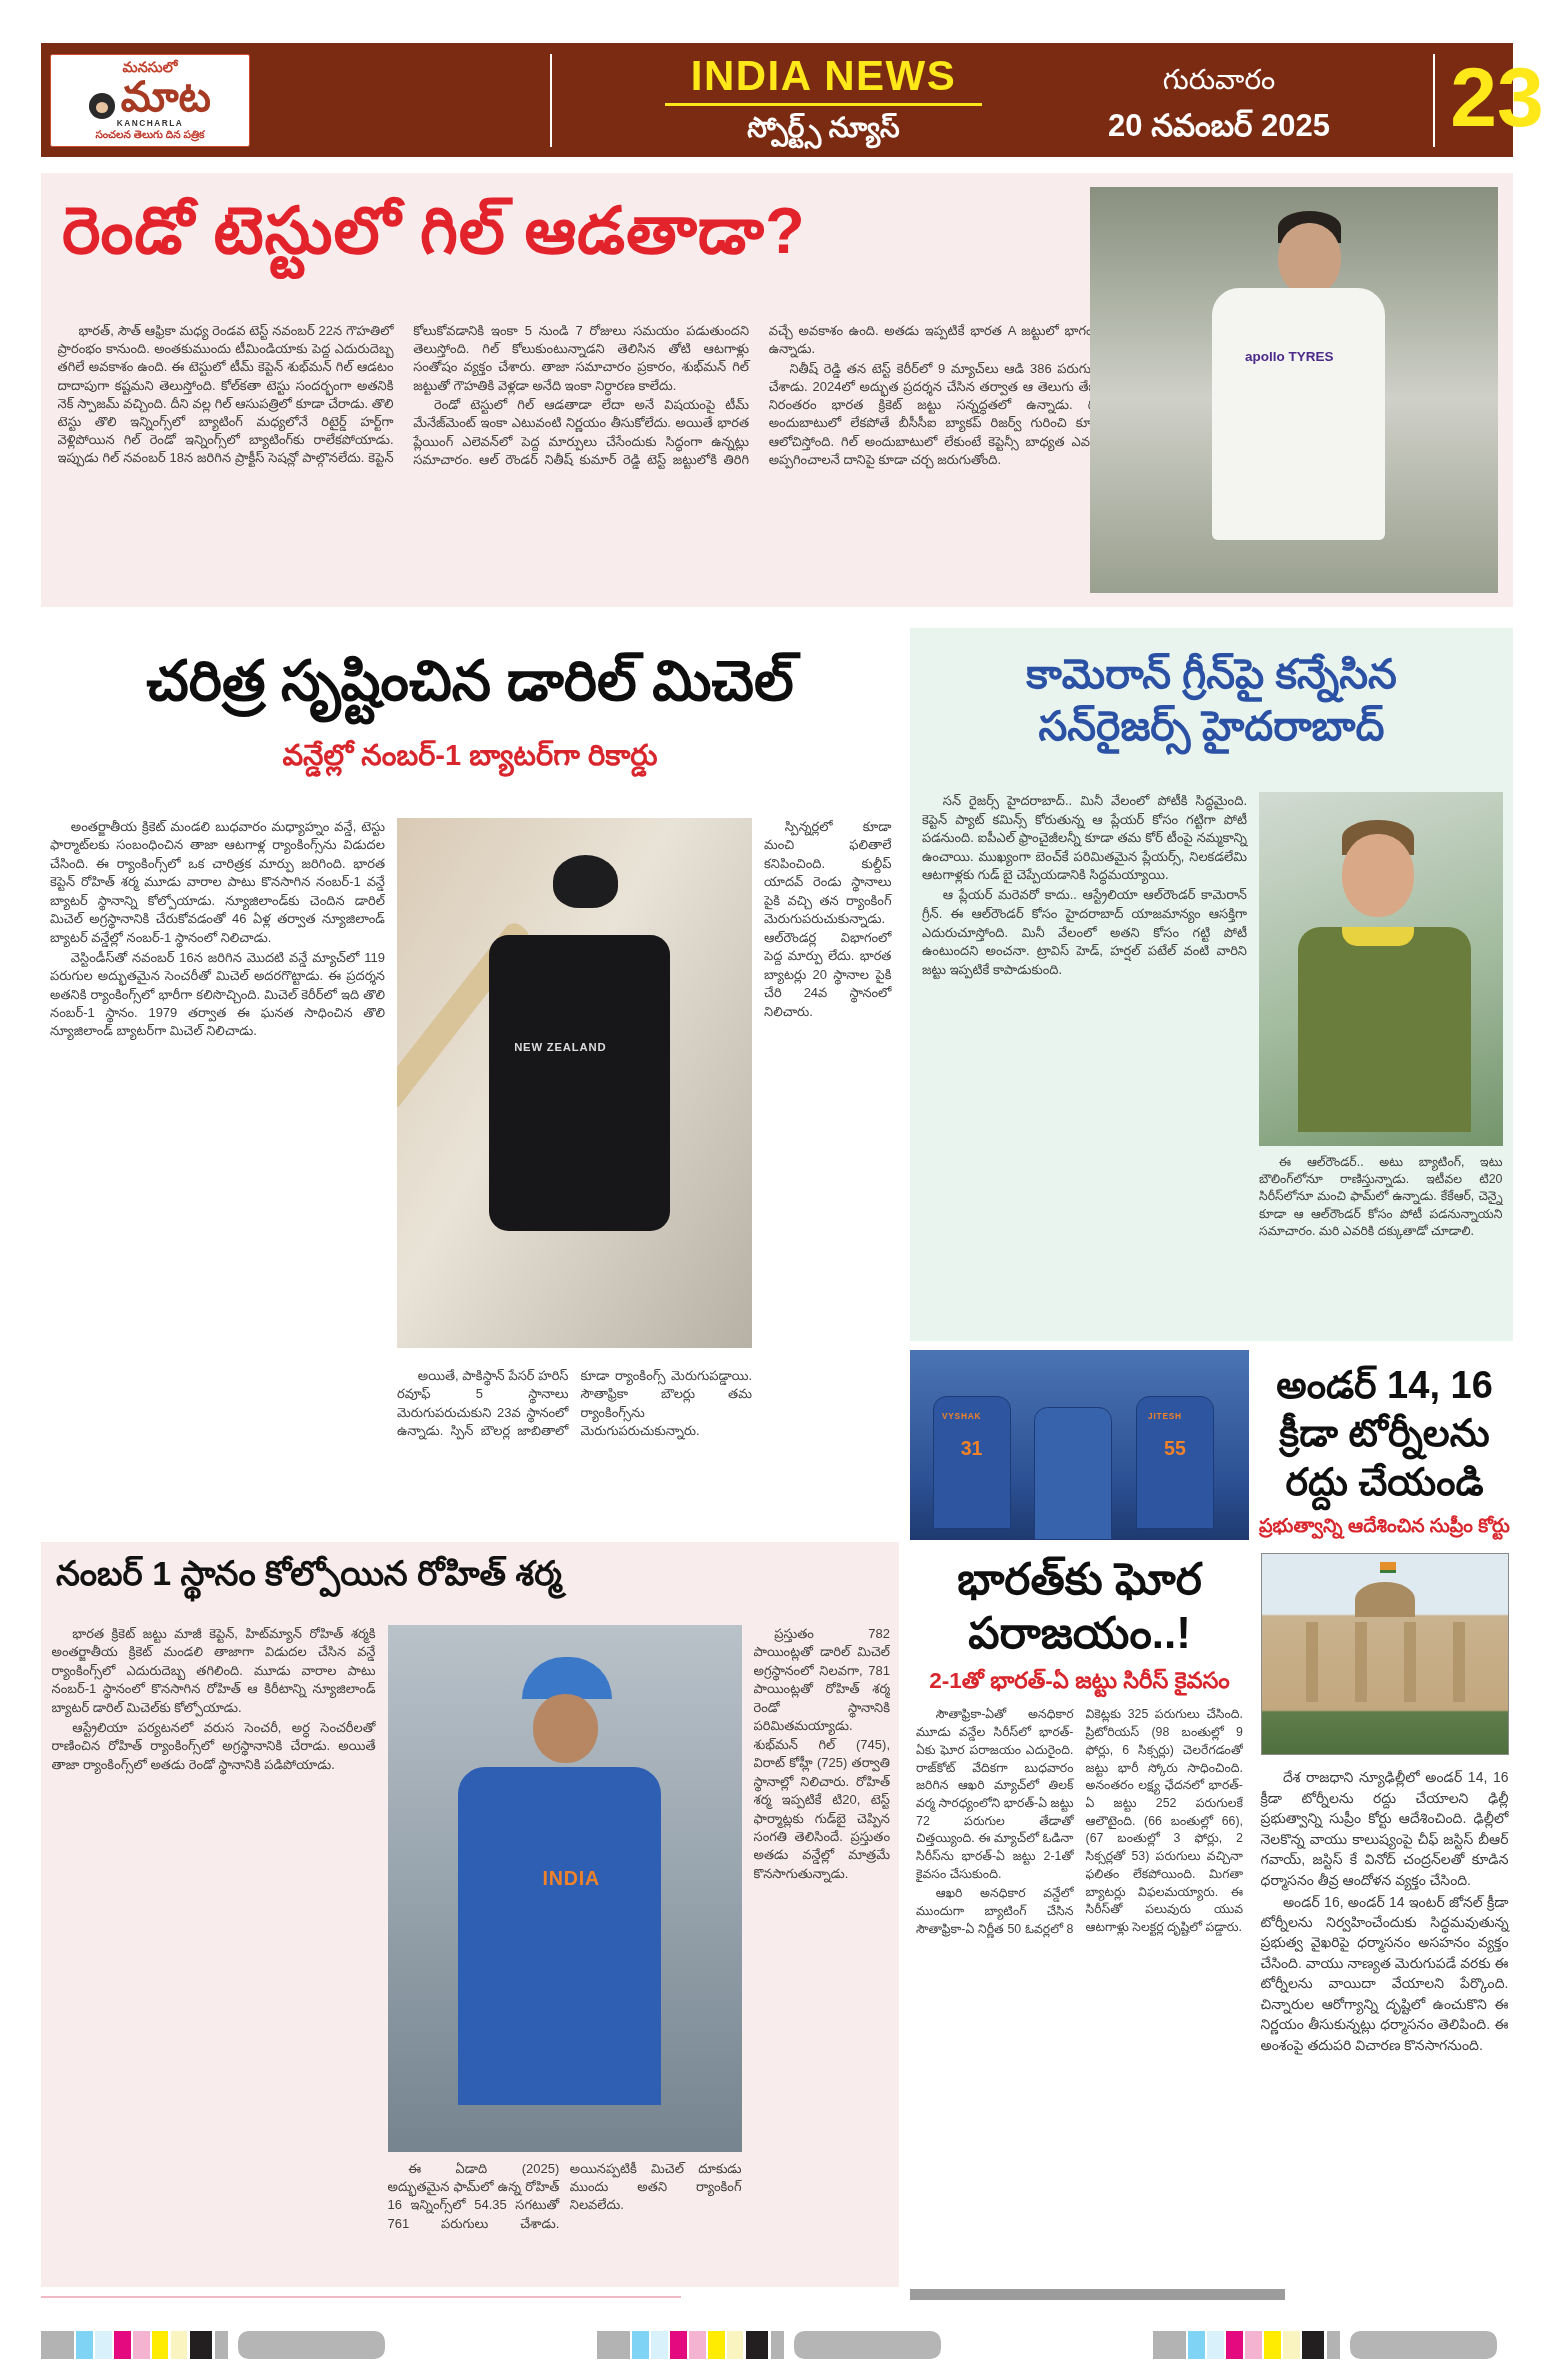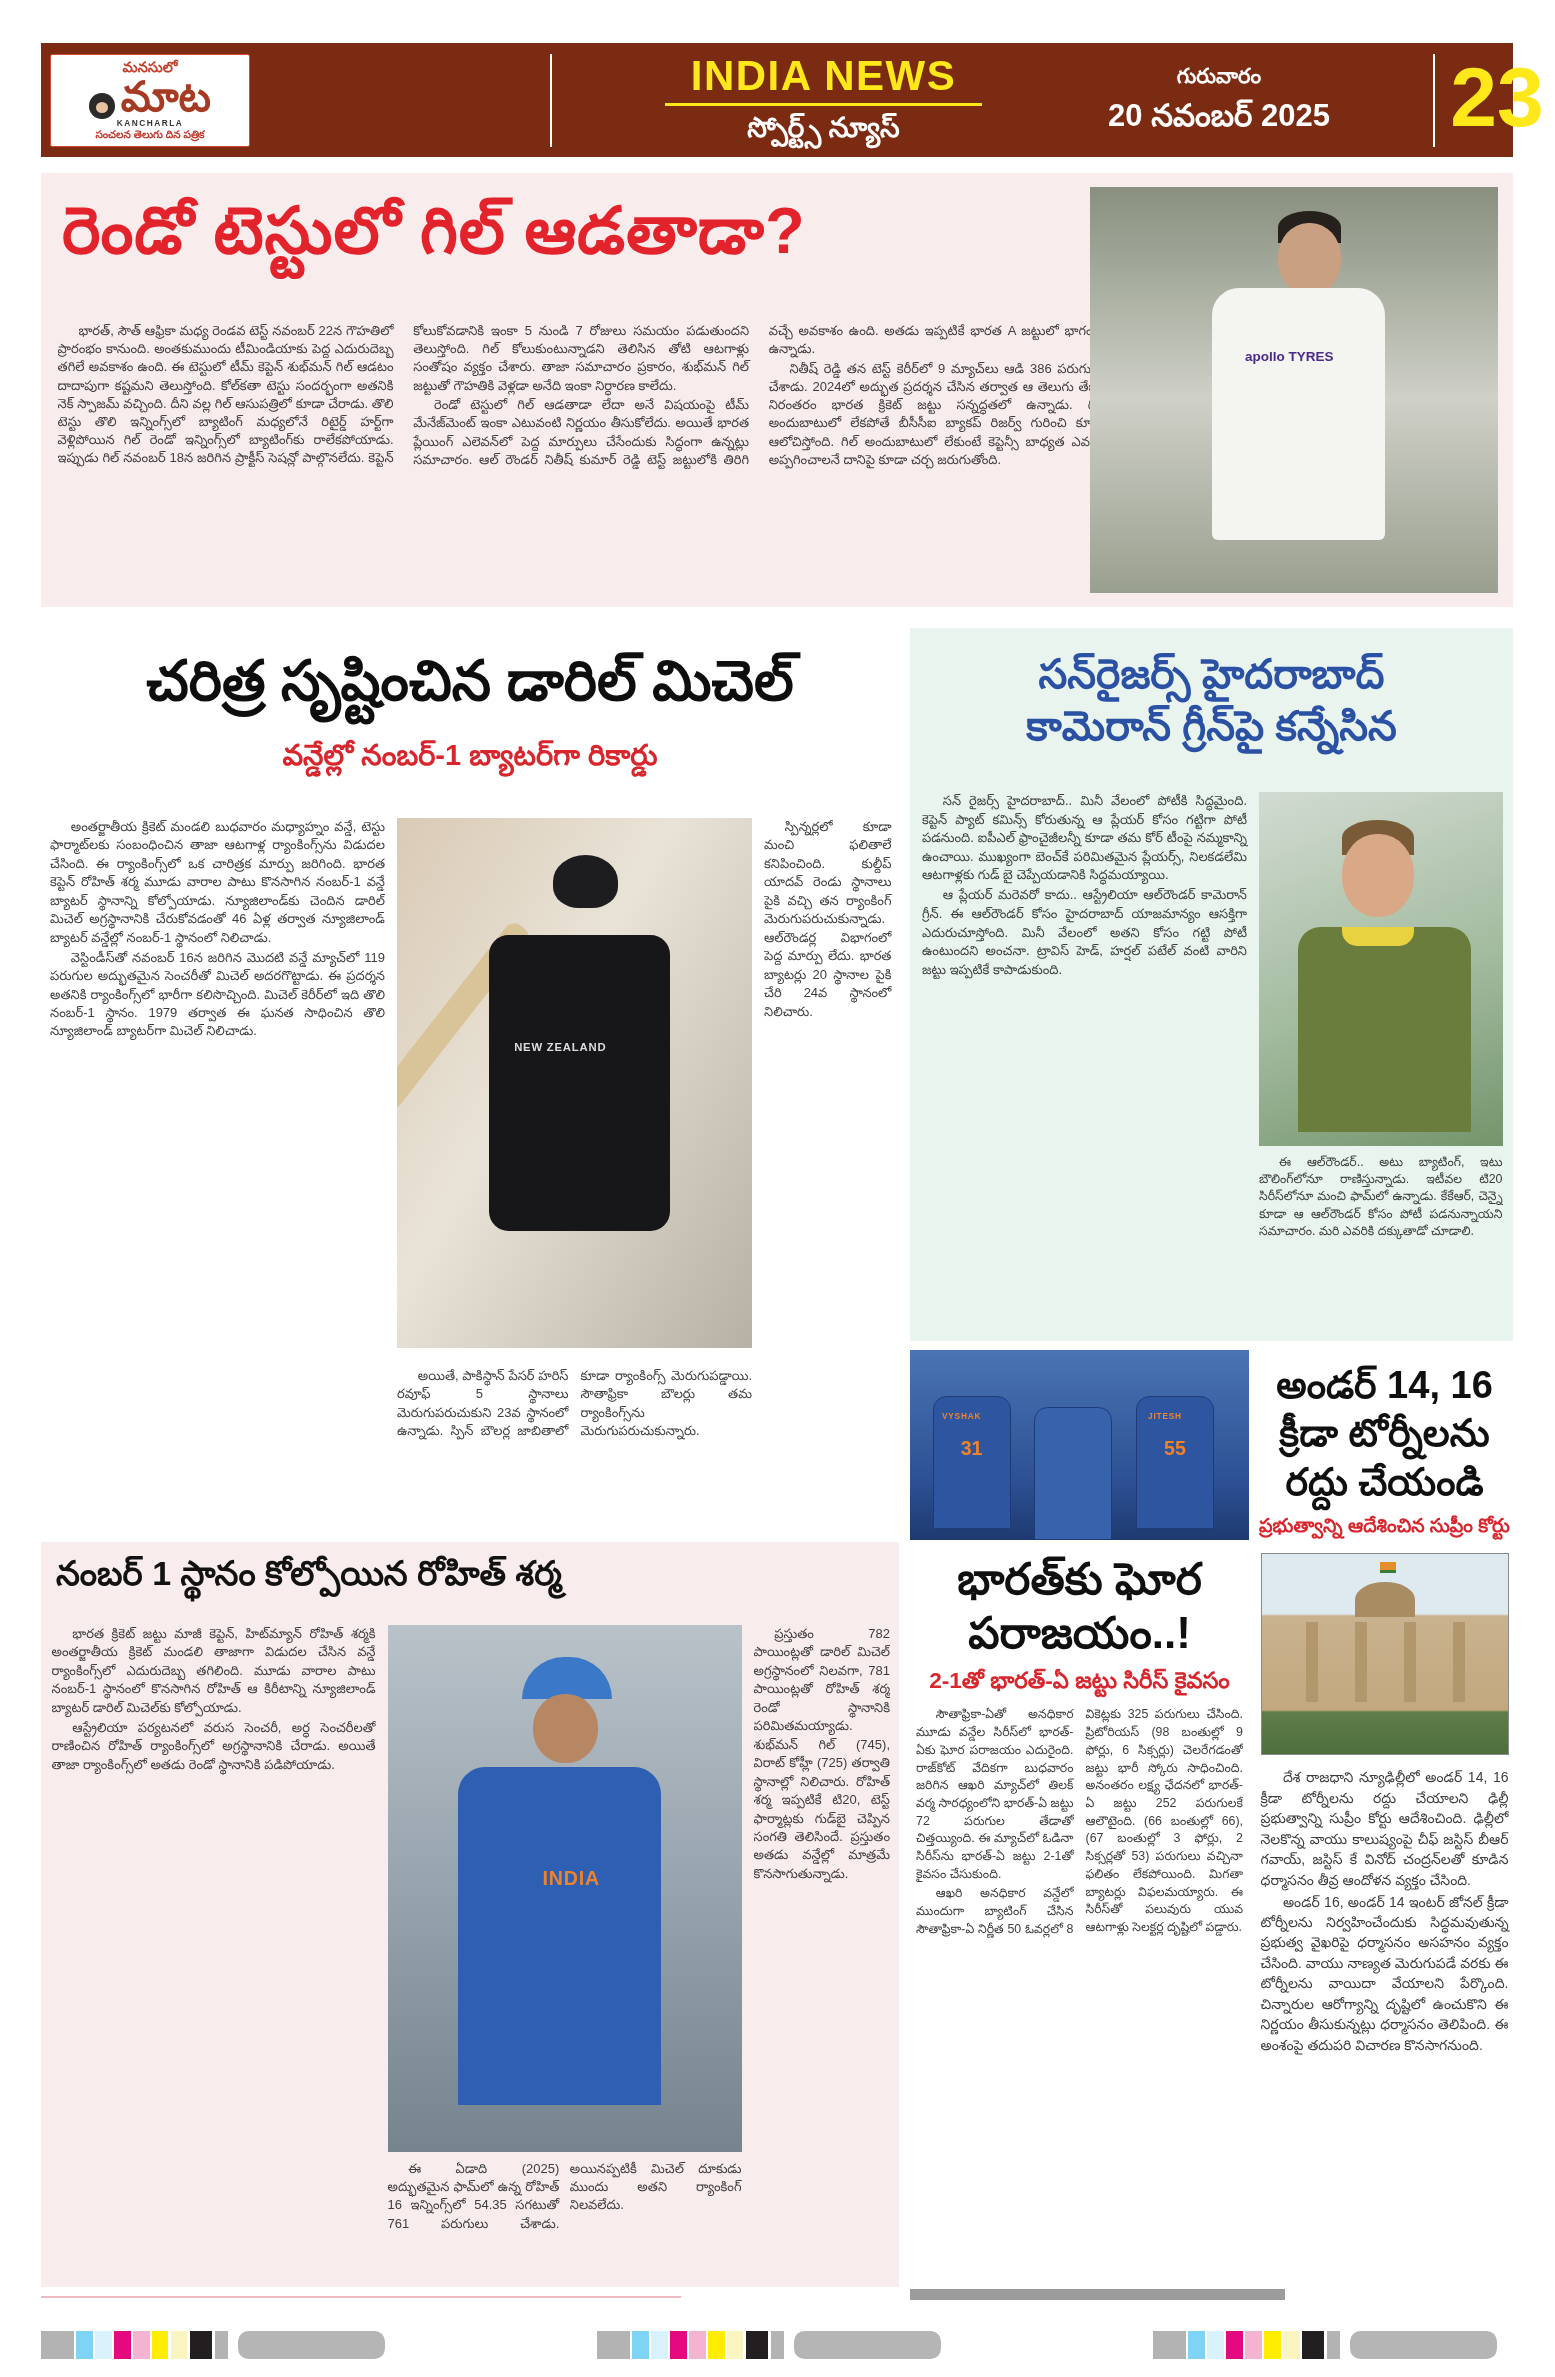--- a/index.html
+++ b/index.html
@@ -19,21 +19,21 @@
   .logo-main { font-size:42px; font-weight:700; color:#a63a22; }
   .logo-kancharla { font-size:8.3px; letter-spacing:1.5px; color:#333; font-weight:700; }
   .logo-tagline { font-size:10.5px; color:#c0392b; font-weight:700; margin-top:1.5px; }
   .mast-sep { position:absolute; top:10.5px; bottom:10.5px; width:2.3px; background:#ffffff; }
   .sep1 { left:509px; } .sep2 { left:1392px; }
   .mast-center { position:absolute; left:519px; width:527px; top:9px; text-align:center; }
   .title-en { display:inline-block; font-size:42px; font-weight:700; color:#ffe81a;
               border-bottom:3px solid #ffe81a; padding:0 25.6px 3px; letter-spacing:1.5px; }
   .title-te { font-size:28px; font-weight:700; color:#ffffff; margin-top:6px; }
   .mast-date { position:absolute; left:1050px; width:256px; top:21px; text-align:center; color:#fff; }
-  .date-day { font-size:21px; font-weight:700; }
+  .date-day { font-size:28px; font-weight:400; }
   .date-full { font-size:31px; font-weight:700; margin-top:4.5px; }
   .pageno { position:absolute; left:1398px; width:116px; top:1.5px; text-align:center;
             font-size:84px; font-weight:700; color:#ffe81a; line-height:1.25; }
 
   
   .headline-red { color:#e3232b; }
   .sub-red { color:#d8262c; }
   .bodytext { color:#3d3d3d; text-align:justify; }
   .bodytext p { text-indent:1.6em; margin-bottom:1.5px; }
   section { position:absolute; }
@@ -183,22 +183,22 @@
           </div>
       </div>
       <div class="bodytext">
           <p>స్పిన్నర్లలో కూడా మంచి ఫలితాలే కనిపించింది. కుల్దీప్ యాదవ్ రెండు స్థానాలు పైకి వచ్చి తన ర్యాంకింగ్ మెరుగుపరుచుకున్నాడు. ఆల్‌రౌండర్ల విభాగంలో పెద్ద మార్పు లేదు. భారత బ్యాటర్లు 20 స్థానాల పైకి చేరి 24వ స్థానంలో నిలిచారు.</p>
         </div>
     </div>
   </section>
 
   <section class="a3">
     <div class="hl">
+      <div>కామెరాన్ గ్రీన్‌పై కన్నేసిన</div>
       <div>సన్‌రైజర్స్ హైదరాబాద్</div>
-      <div>కామెరాన్ గ్రీన్‌పై కన్నేసిన</div>
     </div>
     <div class="flex">
       <div class="colL bodytext">
           <p>సన్ రైజర్స్ హైదరాబాద్.. మినీ వేలంలో పోటీకి సిద్ధమైంది. కెప్టెన్ ప్యాట్ కమిన్స్ కోరుతున్న ఆ ప్లేయర్ కోసం గట్టిగా పోటీ పడనుంది. ఐపీఎల్ ఫ్రాంచైజీలన్నీ కూడా తమ కోర్ టీంపై నమ్మకాన్ని ఉంచాయి. ముఖ్యంగా బెంచ్‌కే పరిమితమైన ప్లేయర్స్, నిలకడలేమి ఆటగాళ్లకు గుడ్ బై చెప్పేయడానికి సిద్ధమయ్యాయి.</p>
           <p>ఆ ప్లేయర్ మరెవరో కాదు.. ఆస్ట్రేలియా ఆల్‌రౌండర్ కామెరాన్ గ్రీన్. ఈ ఆల్‌రౌండర్ కోసం హైదరాబాద్ యాజమాన్యం ఆసక్తిగా ఎదురుచూస్తోంది. మినీ వేలంలో అతని కోసం గట్టి పోటీ ఉంటుందని అంచనా. ట్రావిస్ హెడ్, హర్షల్ పటేల్ వంటి వారిని జట్టు ఇప్పటికే కాపాడుకుంది.</p>
         </div>
       <div class="colR">
         <div class="photo photo-green">
           <span class="gr-hair"></span>
           <span class="gr-head"></span>

